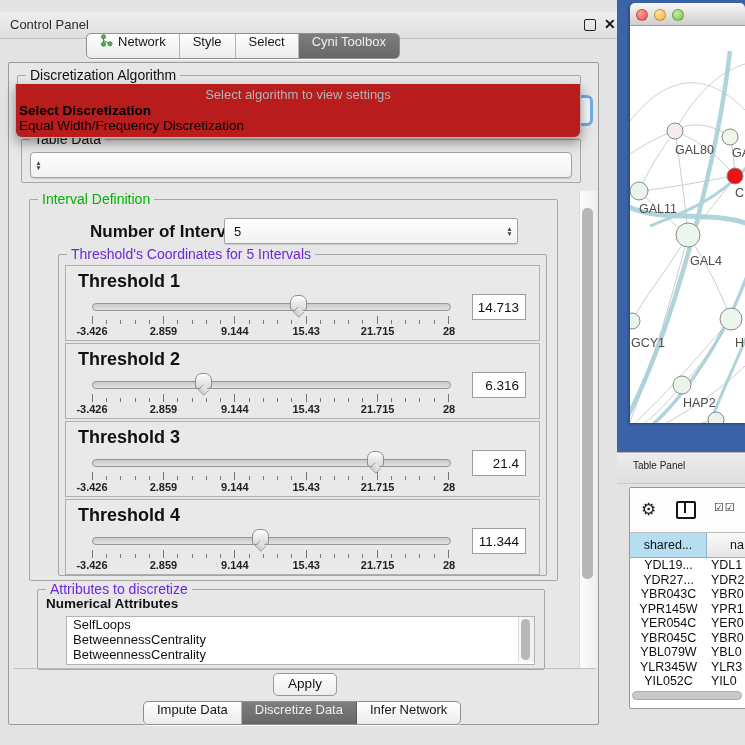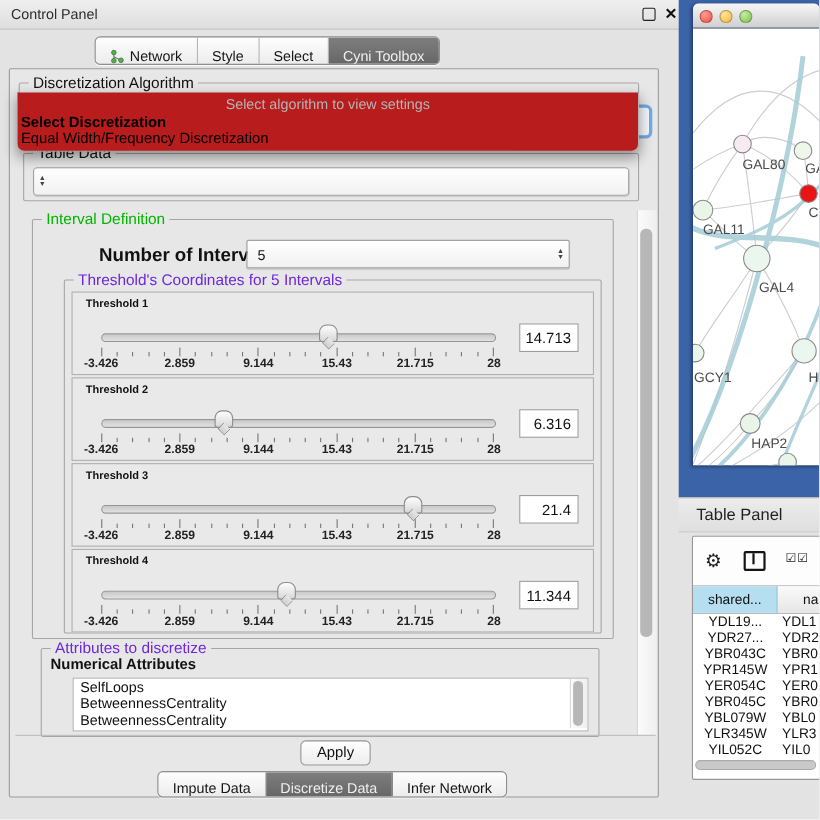--- a/index.html
+++ b/index.html
@@ -1,27 +1,27 @@
 <!DOCTYPE html>
 <html><head>
 <meta charset="utf-8">
 <style>
   html,body{margin:0;padding:0;font-family:"Liberation Sans",sans-serif;}
   #root{position:relative;width:745px;height:745px;background:#e3e3e3;overflow:hidden;font-size:13px;color:#111;}
   .abs{position:absolute;}
 
   
-  .titlebar{left:0;top:0;width:618px;height:26px;background:linear-gradient(#efefef,#dedede);border-bottom:1px solid #c2c2c2;}
+  .titlebar{left:0;top:12px;width:618px;height:26px;background:linear-gradient(#efefef,#dedede);border-bottom:1px solid #c2c2c2;}
   .titlebar .ttl{left:10px;top:5px;font-size:13px;color:#2c2c2c;}
   .float-ico{left:584px;top:7px;width:10px;height:10px;border:1.6px solid #222;border-radius:2px;}
   .close-ico{left:604px;top:4px;font-size:14px;font-weight:bold;color:#111;}
 
   
   .seg{display:flex;height:24px;border:1px solid #8f8f8f;border-radius:5px;overflow:hidden;background:linear-gradient(#fefefe,#ececec);box-shadow:0 1px 0 rgba(255,255,255,.8);}
-  .seg .s{display:flex;align-items:flex-end;justify-content:center;padding:0 13px;font-size:13px;color:#161616;border-right:1px solid #b5b5b5;white-space:nowrap;}
+  .seg .s{display:flex;align-items:flex-start;justify-content:center;padding:0 13px;font-size:13px;color:#161616;border-right:1px solid #b5b5b5;white-space:nowrap;}
   .seg .s:last-child{border-right:none;}
   .seg .s.sel{background:linear-gradient(#7e7e7e,#676767);color:#efefef;border-right-color:#5c5c5c;}
   .net-ico{width:13px;height:13px;margin-right:5px;}
 
   
   .mainpanel{left:8px;top:62px;width:589px;height:661px;background:#e7e7e7;border:1px solid #9b9b9b;border-radius:2px;}
   .group{border:1px solid #a6a6a6;border-radius:2px;}
   .legend{position:absolute;top:-8px;left:8px;background:#e7e7e7;padding:0 4px;font-size:14px;line-height:15px;white-space:nowrap;}
   .legend.green{color:#00b400;}
   .legend.blue{color:#6d28d9;}
@@ -35,21 +35,21 @@
   
   .popup{left:6px;top:21px;width:564px;height:53px;background:#b91c1c;border:1px solid #b2b2b2;border-top:none;border-radius:0 0 7px 7px;box-shadow:0 5px 12px rgba(0,0,0,.38);z-index:30;}
   .popup .ph{position:absolute;left:0;right:0;top:3px;text-align:center;color:#b4b4b4;font-size:13px;}
   .popup .it{position:absolute;left:3px;font-size:13.5px;color:#000;white-space:nowrap;}
   .popup .it.b{font-weight:bold;top:19px;}
   .popup .it.n{top:34px;}
   .focus-ring{left:556px;top:32px;width:22px;height:25px;background:#f4f8fc;border:3px solid #74a9e2;border-radius:6px;z-index:20;}
 
   
   .tpanel{position:absolute;left:6px;width:473px;height:74px;background:#e9e9e9;border:1px solid #b0b0b0;}
-  .tpanel .tl{position:absolute;left:12px;top:5px;font-weight:bold;font-size:10px;}
+  .tpanel .tl{position:absolute;left:12px;top:5px;font-weight:bold;font-size:18px;}
   .sliderzone{position:absolute;left:26px;top:28px;width:357px;height:42px;}
   .track{position:absolute;left:0;top:9px;width:357px;height:6px;border:1px solid #969696;border-radius:4px;background:linear-gradient(#c9c9c9,#e2e2e2);}
   .thumb{position:absolute;top:1px;width:15px;height:14px;margin-left:-7.5px;background:linear-gradient(#fdfdfd,#d8d8d8);border:1px solid #8e8e8e;border-radius:7px 7px 3px 3px;z-index:2;}
   .thumb::after{content:"";position:absolute;left:3px;top:12px;width:7px;height:7px;background:linear-gradient(#e8e8e8,#cfcfcf);border:1px solid #8e8e8e;border-top:none;transform:rotate(45deg);border-radius:1px;}
   .ticks{position:absolute;left:0;top:22px;width:357px;height:8px;display:flex;justify-content:space-between;}
   .ticks i{width:1px;height:4px;background:#777;margin-top:4px;}
   .ticks i.mj{height:8px;margin-top:0;}
   .scale{position:absolute;left:0;top:31px;width:357px;height:13px;}
   .scale span{position:absolute;transform:translateX(-50%);font-size:11px;font-weight:bold;color:#222;white-space:nowrap;}
   .vbox{position:absolute;left:406px;top:28px;width:54px;height:26px;background:#fff;border:1px solid #9d9d9d;font-size:13.5px;text-align:right;line-height:26px;padding-right:6px;box-sizing:border-box;}
@@ -66,21 +66,21 @@
   .bluezone{left:617px;top:0;width:128px;height:452px;background:#3b63a8;}
   .macwin{position:absolute;left:13px;top:3px;width:115px;height:420px;border-radius:5px 5px 0 0;overflow:hidden;box-shadow:-1px 1px 3px rgba(0,0,0,.35);}
   .macbar{height:22px;background:linear-gradient(#f7f7f7,#cfcfcf);border-bottom:1px solid #9a9a9a;position:relative;}
   .light{position:absolute;top:6px;width:12px;height:12px;border-radius:50%;border:1px solid rgba(0,0,0,.25);box-sizing:border-box;}
   .l-red{left:6px;background:radial-gradient(circle at 35% 30%,#ff9d95,#ee4f43);}
   .l-yel{left:24px;background:radial-gradient(circle at 35% 30%,#ffe49a,#f5b53c);}
   .l-grn{left:42px;background:radial-gradient(circle at 35% 30%,#c6eda2,#7cc04a);}
   .netcanvas{width:115px;height:398px;background:#fff;display:block;}
 
   .tp-header{left:617px;top:452px;width:128px;height:30px;background:linear-gradient(#ececec,#dfdfdf);border-top:1px solid #b5b5b5;border-bottom:1px solid #cacaca;}
-  .tp-header span{position:absolute;left:16px;top:7px;font-size:15px;color:#222;}
+  .tp-header span{position:absolute;left:16px;top:7px;font-size:10px;color:#222;}
 
   .tablebox{left:629px;top:487px;width:116px;height:220px;background:#fff;border:1px solid #979797;border-radius:2px;overflow:hidden;}
   .ttool{position:absolute;left:0;top:0;width:100%;height:44px;background:#fdfdfd;}
   .gear{position:absolute;left:11px;top:11px;font-size:17px;color:#1d1d1d;}
   .colico{position:absolute;left:46px;top:13px;width:16px;height:14px;border:2px solid #141414;border-radius:2px;}
   .colico::after{content:"";position:absolute;left:6px;top:0;width:2px;height:10px;background:#141414;}
   .cbpair{position:absolute;left:84px;top:13px;font-size:11px;color:#222;letter-spacing:1px;}
   .thead{position:absolute;left:0;top:44px;width:160px;height:24px;display:flex;border-top:1px solid #bcbcbc;border-bottom:1px solid #a9a9a9;}
   .thc{box-sizing:border-box;font-size:12.5px;display:flex;align-items:center;justify-content:center;}
   .thc.c1{width:77px;background:#b5dff0;border-right:1px solid #8fb9cb;}

